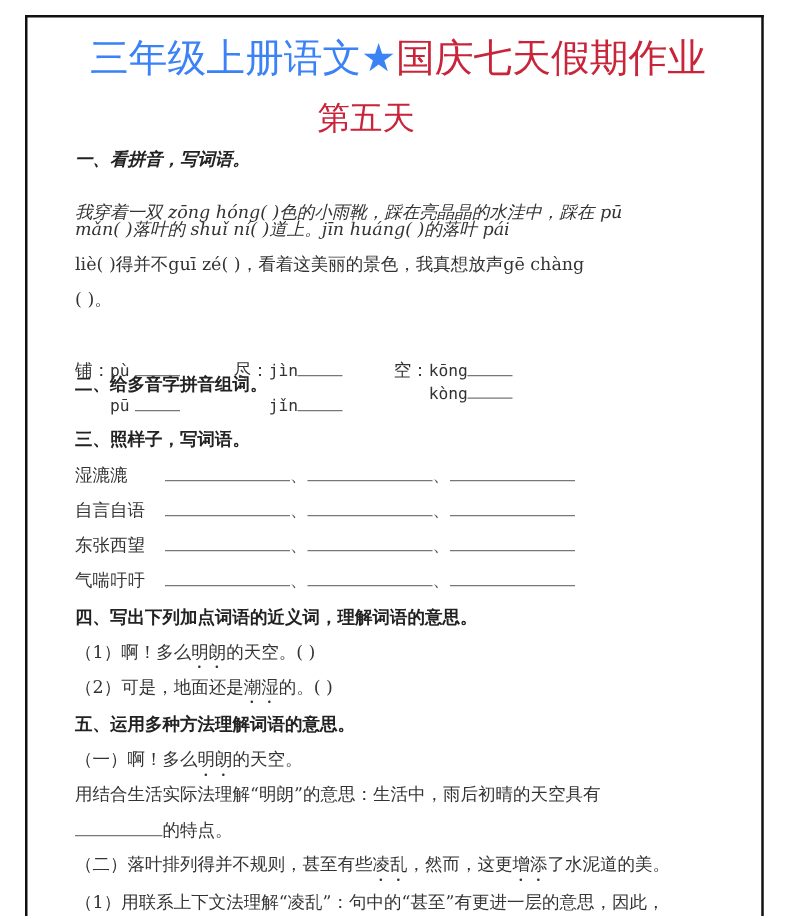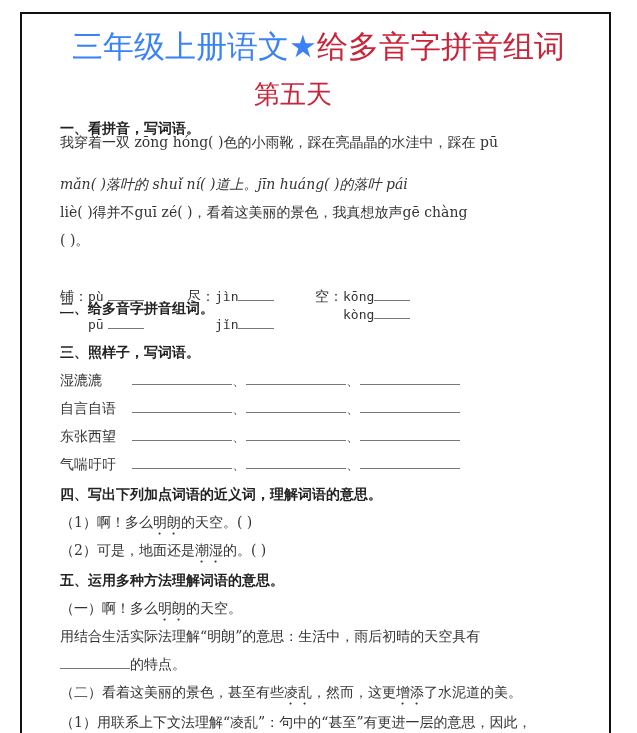--- a/index.html
+++ b/index.html
@@ -22,26 +22,26 @@
   .dot { text-emphasis: dot; -webkit-text-emphasis: dot; text-emphasis-position: under; -webkit-text-emphasis-position: under; }
   .word { display:inline-block; width:72px; }
   .sep { color:#555; }
 </style>
 </head>
 <body>
 
 <div class="frame"></div>
 
 <div class="title">
-  <span class="black">三年级上册语文★</span><span class="red">给多音字拼音组词</span>
+  <span class="black">三年级上册语文★</span><span class="red">国庆七天假期作业</span>
 </div>
 <div class="subtitle">第五天</div>
 
-<div class="line h" style="top:118px;">一、看拼音，写词语。</div>
-<div class="line" style="top:132px;">我穿着一双 zōng  hóng(     )色的小雨靴，踩在亮晶晶的水洼中，踩在 pū</div>
+<div class="line h" style="top:118px;font-style:italic;">一、看拼音，写词语。</div>
+<div class="line" style="top:160px;font-style:italic;">我穿着一双 zōng  hóng(     )色的小雨靴，踩在亮晶晶的水洼中，踩在 pū</div>
 <div class="line" style="top:174px;font-style:italic;">mǎn(     )落叶的 shuǐ  ní(     )道上。jīn  huáng(     )的落叶 pái</div>
 <div class="line" style="top:202px;">liè(     )得并不guī zé(     )，看着这美丽的景色，我真想放声gē chàng</div>
 <div class="line" style="top:230px;">(     )。</div>
 
 <div class="line h" style="top:258px;margin-top:40px;">二、给多音字拼音组词。</div>
 <div class="line" style="top:286px; left:60px;">
   <span>铺：</span><span class="py">pù</span> <span class="blank" style="width:36px;"></span>
 </div>
 <div class="line" style="top:286px; left:187px;">
   <span>尽：</span><span class="py">jìn</span><span class="blank" style="width:36px;"></span>
@@ -83,15 +83,15 @@
 
 <div class="line h" style="top:570px;">五、运用多种方法理解词语的意思。</div>
 <div class="line" style="top:598px;">
   <span>（一）啊！多么</span><span class="dot">明朗</span><span>的天空。</span>
 </div>
 <div class="line" style="top:626px;">用结合生活实际法理解“明朗”的意思：生活中，雨后初晴的天空具有</div>
 <div class="line" style="top:654px;">
   <span class="blank" style="width:70px;"></span><span>的特点。</span>
 </div>
 <div class="line" style="top:682px;">
-  <span>（二）看着这美丽的景色，甚至有些</span><span class="dot">凌乱</span><span>，然而，这更</span><span class="dot">增添</span><span>了水泥道的美。</span>
+  <span>（二）落叶排列得并不规则，甚至有些</span><span class="dot">凌乱</span><span>，然而，这更</span><span class="dot">增添</span><span>了水泥道的美。</span>
 </div>
 <div class="line" style="top:712px;">（1）用联系上下文法理解“凌乱”：句中的“甚至”有更进一层的意思，因此，</div>
 
 </body></html>

